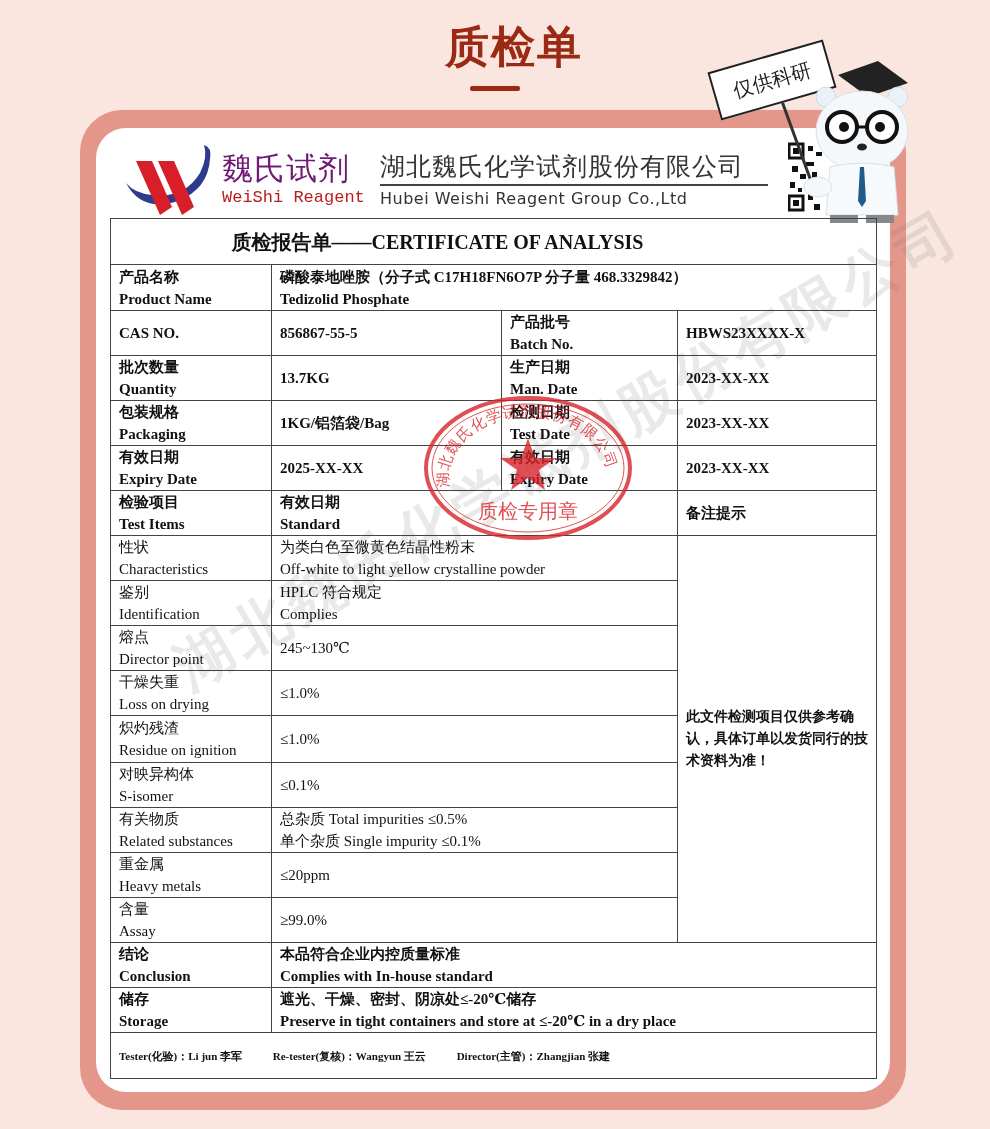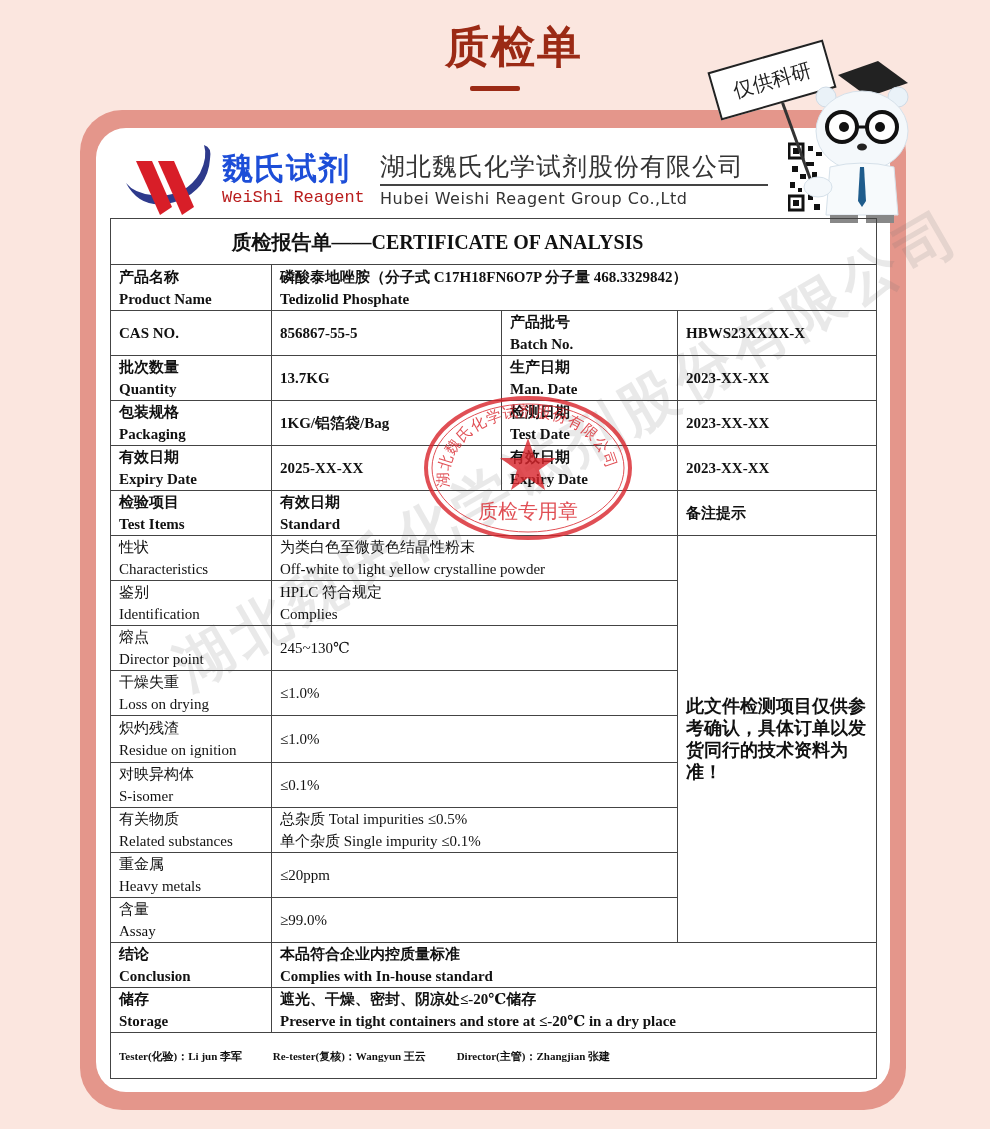--- a/index.html
+++ b/index.html
@@ -24,22 +24,22 @@
       background: #e4968b; border-radius: 42px;
     }
     .inner-card {
       position: absolute; left: 96px; top: 128px; width: 794px; height: 964px;
       background: #ffffff; border-radius: 30px;
     }
     
     .logo-mark { position: absolute; left: 122px; top: 143px; width: 92px; height: 74px; }
     .logo-cn {
       position: absolute; left: 222px; top: 148px;
-      font-family: "DejaVu Sans", sans-serif; font-weight: bold;
-      font-size: 31px; color: #1d4ed8; letter-spacing: 1px;
+      font-family: "DejaVu Sans", sans-serif; font-weight: normal;
+      font-size: 31px; color: #701a75; letter-spacing: 1px;
     }
     .logo-en {
       position: absolute; left: 222px; top: 188px;
       font-family: Liberation Mono, monospace; font-size: 17px; color: #b91c1c;
     }
     .company-cn {
       position: absolute; left: 380px; top: 150px;
       font-family: "DejaVu Sans", sans-serif; font-size: 25px; color: #333; letter-spacing: 1px;
     }
     .company-rule {
@@ -71,21 +71,21 @@
     }
     .coa-table td {
       border: 1px solid #444; padding: 0 8px; vertical-align: middle;
     }
     .coa-table .title-cell {
       height: 46px; text-align: center; font-size: 20px; font-weight: bold;
       padding-right: 120px;
     }
     .b { font-weight: bold; }
     .two-line { display: block; }
-    .remark-text { font-weight: bold; font-size: 18px; line-height: 22px; }
+    .remark-text { font-weight: bold; font-size: 14px; line-height: 22px; }
     .sig-cell { height: 46px; font-weight: bold; font-size: 11px; }
     .sig-gap { display: inline-block; width: 28px; }
 
     
     .stamp {
       position: absolute; left: 420px; top: 392px; width: 216px; height: 150px;
       pointer-events: none; opacity: 0.8;
     }
     .watermark {
       position: absolute; left: 160px; top: 640px; white-space: nowrap;

